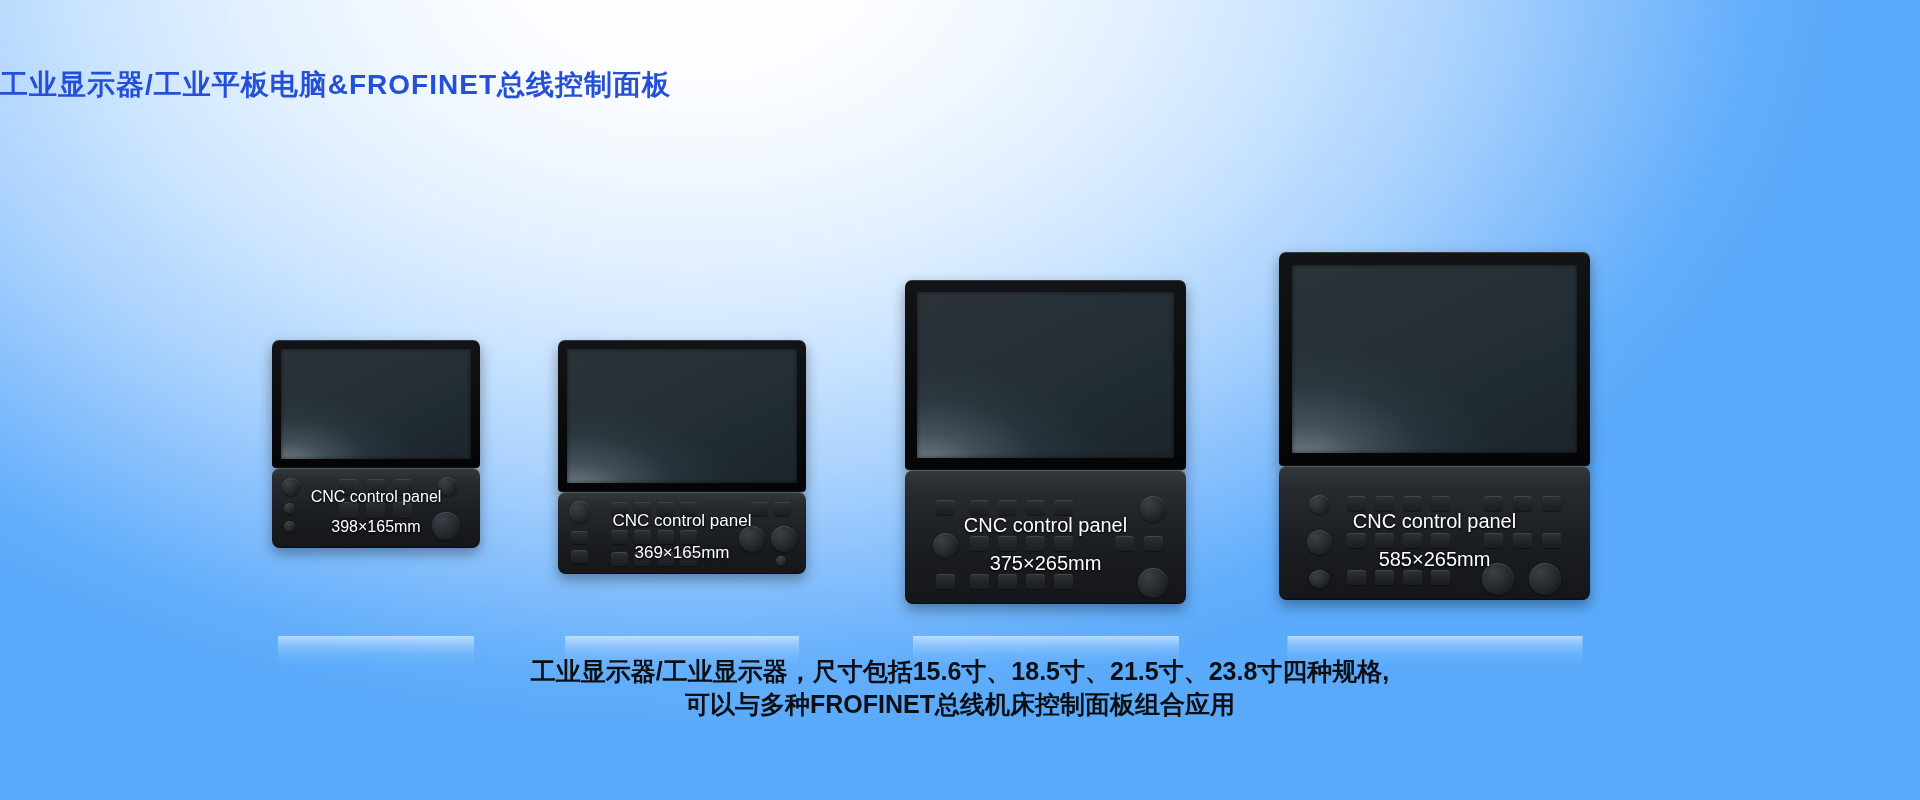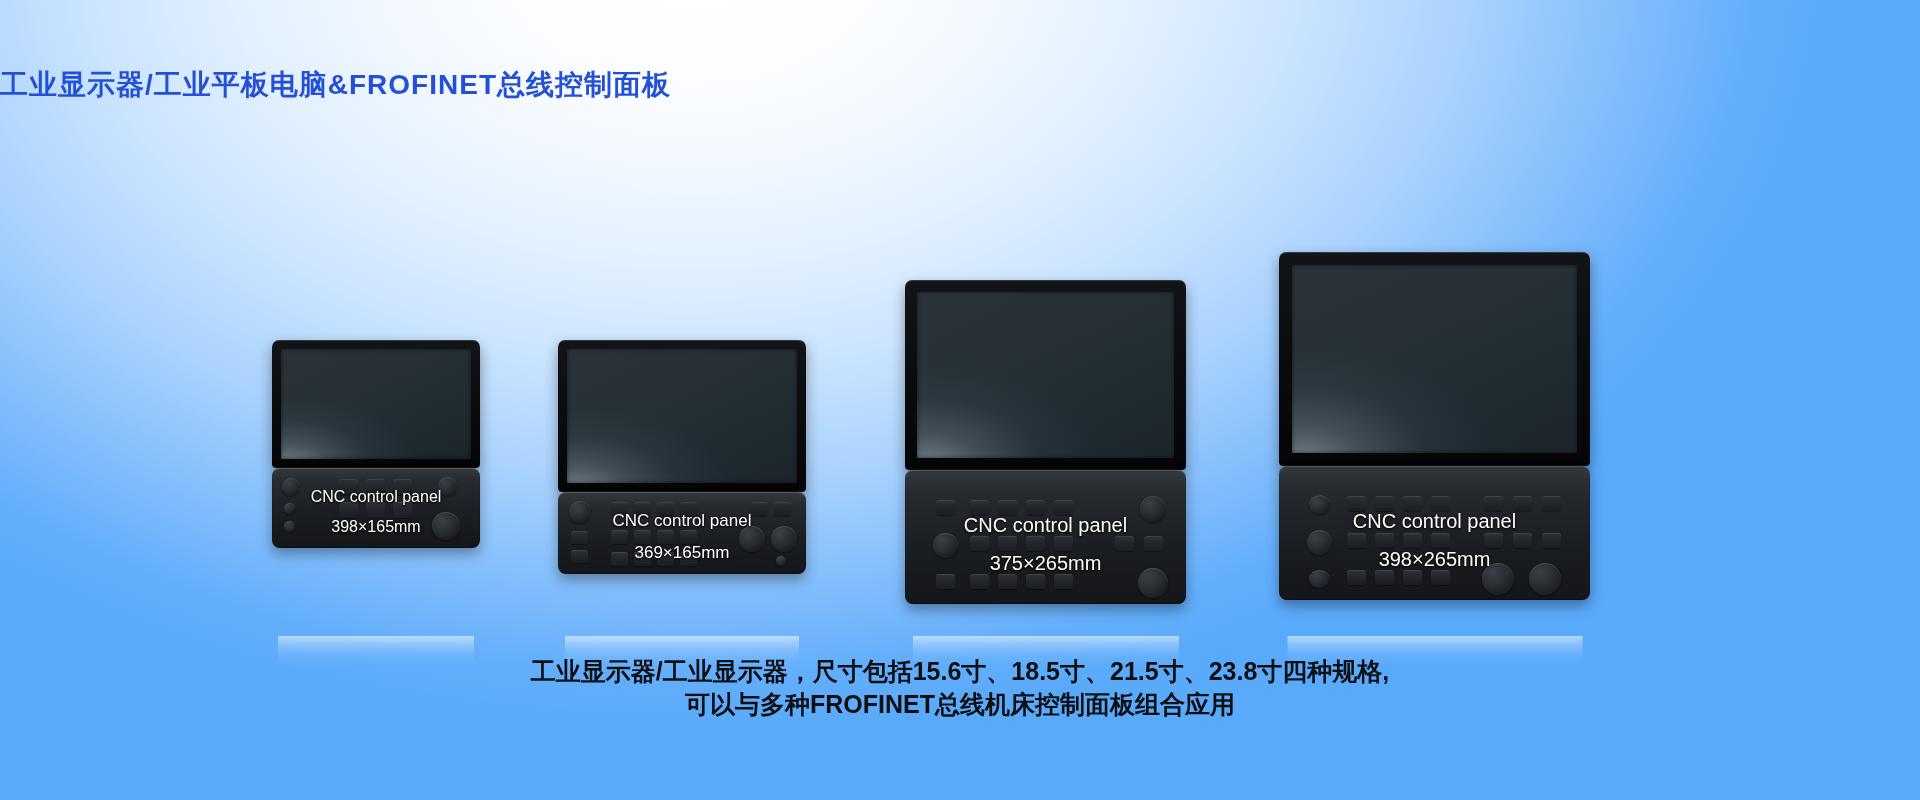--- a/index.html
+++ b/index.html
@@ -267,21 +267,21 @@
         <span class="key" style="left:263px; top:67px; width:19px; height:15px;"></span>
         <span class="knob" style="left:30px; top:104px; width:21px; height:18px;"></span>
         <span class="key" style="left:68px; top:104px; width:19px; height:15px;"></span>
         <span class="key" style="left:96px; top:104px; width:19px; height:15px;"></span>
         <span class="key" style="left:124px; top:104px; width:19px; height:15px;"></span>
         <span class="key" style="left:152px; top:104px; width:19px; height:15px;"></span>
         <span class="knob" style="left:203px; top:97px; width:32px; height:32px;"></span>
         <span class="knob" style="left:250px; top:97px; width:32px; height:32px;"></span>
         <div class="panel-labels" style="top:36px; font-size:20px; line-height:38px;">
           <span class="l1">CNC control panel</span>
-          <span class="l2">398×265mm</span>
+          <span class="l2">585×265mm</span>
         </div>
       </div>
     </div>
 
   </div>
 
   <div id="caption">
     <span>工业显示器/工业显示器，尺寸包括15.6寸、18.5寸、21.5寸、23.8寸四种规格,</span>
     <span>可以与多种FROFINET总线机床控制面板组合应用</span>
   </div>

